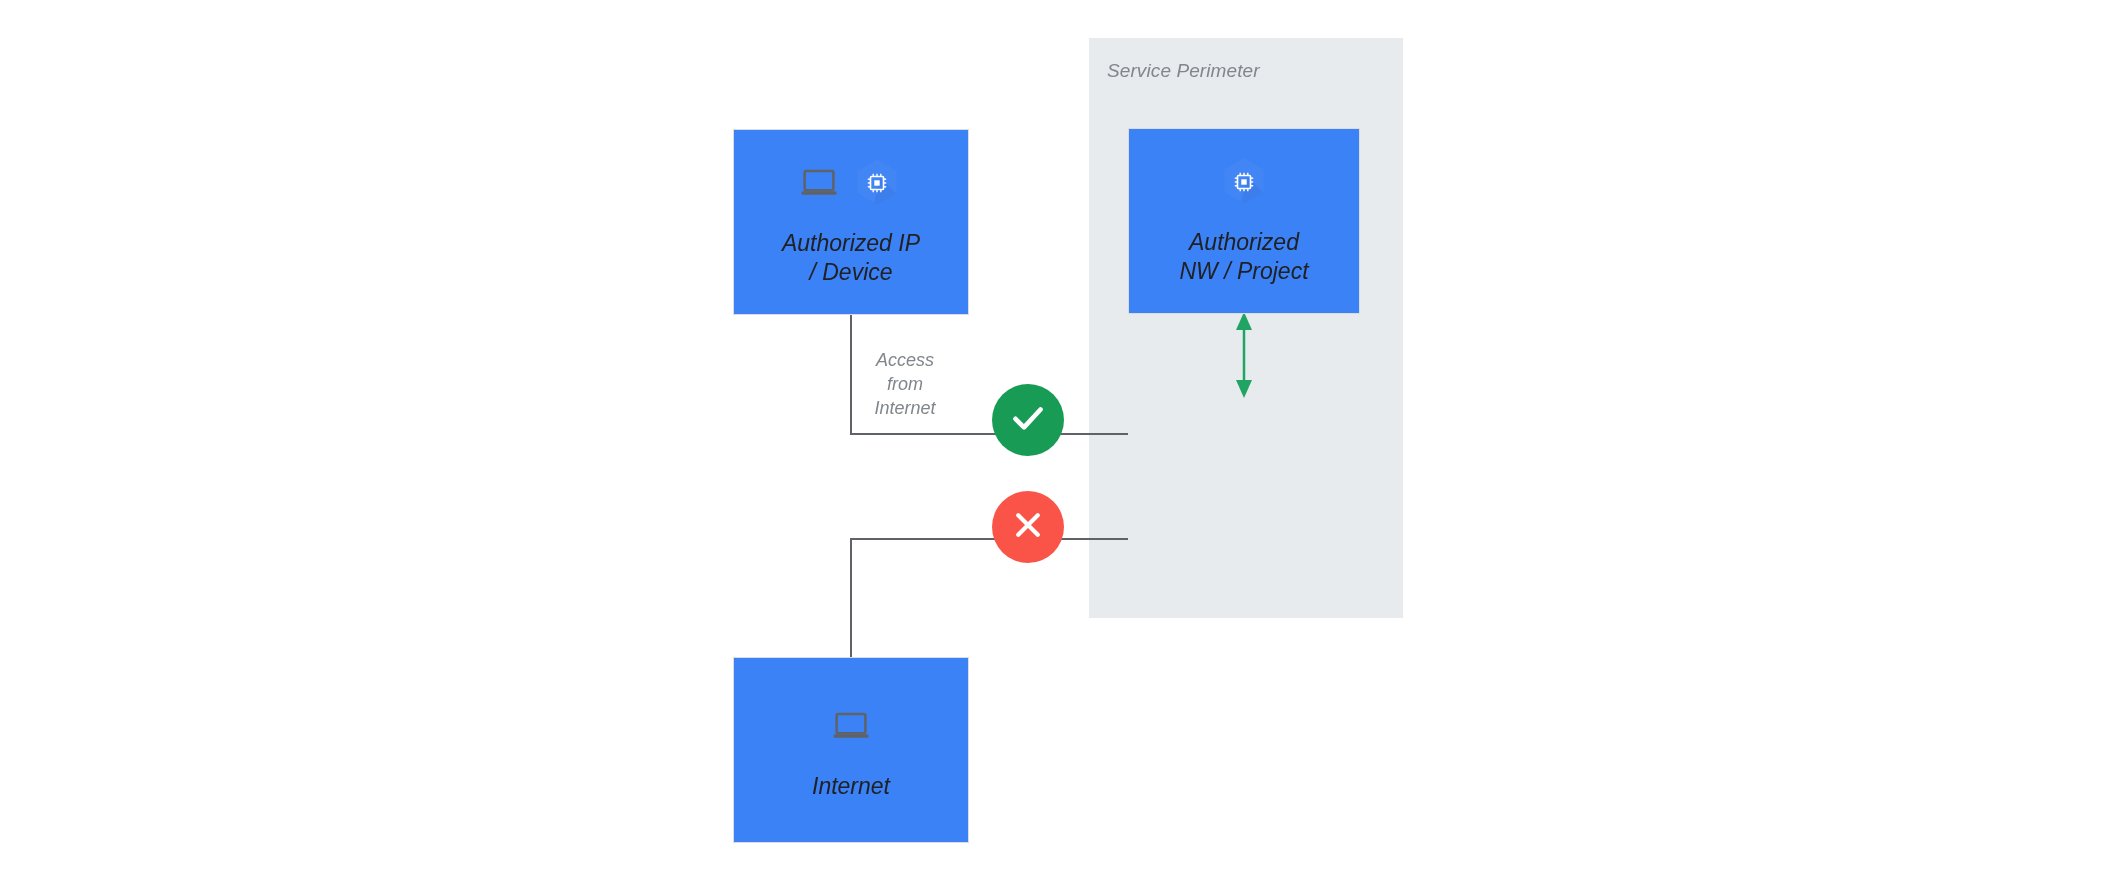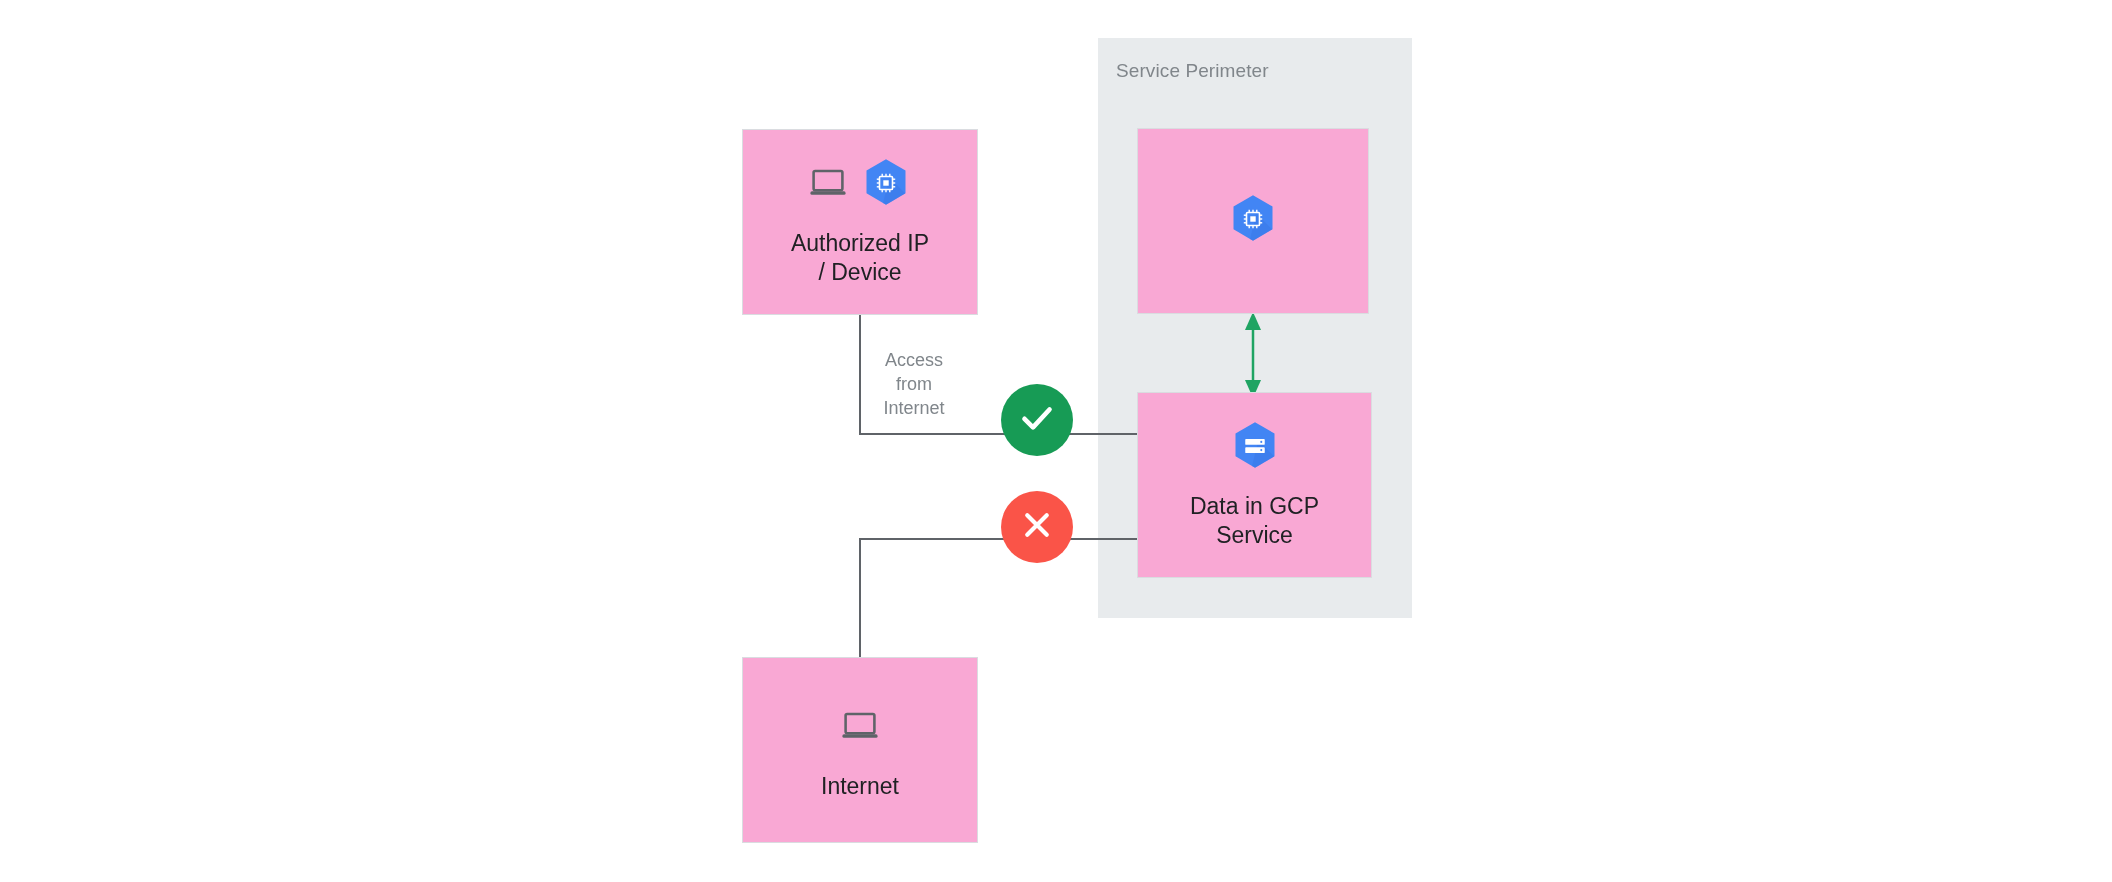--- a/index.html
+++ b/index.html
@@ -11,24 +11,25 @@
     width: 2112px;
     height: 882px;
     position: relative;
     overflow: hidden;
     font-family: "Liberation Sans", sans-serif;
     -webkit-font-smoothing: antialiased;
   }
 
   #canvas {
     position: absolute;
-    left: 9px;
+    left: 0;
     top: 0;
     width: 2092px;
     height: 882px;
+    font-style: italic;
   }
 
   
   .perimeter-panel {
     position: absolute;
     left: 1089px;
     top: 38px;
     width: 314px;
     height: 580px;
     background: #e8ebed;
@@ -39,21 +40,21 @@
     top: 60px;
     font-size: 19px;
     color: #80868b;
     letter-spacing: 0.1px;
     white-space: nowrap;
   }
 
   
   .node-box {
     position: absolute;
-    background: #f9a8d4;
+    background: #3b82f6;
     border: 1px solid #dadce0;
     box-sizing: border-box;
     display: flex;
     flex-direction: column;
     align-items: center;
     justify-content: center;
   }
   .node-icon-row {
     display: flex;
     flex-direction: row;
@@ -220,45 +221,24 @@
             <line x1="15.5" y1="20.5" x2="18" y2="20.5"></line>
             <line x1="15.5" y1="24" x2="18" y2="24"></line>
             <line x1="15.5" y1="27.5" x2="18" y2="27.5"></line>
             <line x1="30" y1="20.5" x2="32.5" y2="20.5"></line>
             <line x1="30" y1="24" x2="32.5" y2="24"></line>
             <line x1="30" y1="27.5" x2="32.5" y2="27.5"></line>
           </g>
         </svg>
       </span>
     </div>
-  </div>
-
-  <div class="node-box" id="box-data-gcp">
-    <div class="node-icon-row">
-      <span class="hex-icon">
-        <svg width="52" height="52" viewBox="0 0 48 48" xmlns="http://www.w3.org/2000/svg">
-          <defs>
-            <clipPath id="hexclip3">
-              <polygon points="24,2 42,12.5 42,33.5 24,44 6,33.5 6,12.5"></polygon>
-            </clipPath>
-          </defs>
-          <polygon points="24,2 42,12.5 42,33.5 24,44 6,33.5 6,12.5" fill="#4285f4"></polygon>
-          <g clip-path="url(#hexclip3)">
-            <polygon points="27,19 48,40 48,48 20,48" fill="#3b78e7" opacity="0.55"></polygon>
-          </g>
-          <rect x="15" y="17.5" width="18" height="5.4" rx="0.8" fill="#ffffff"></rect>
-          <rect x="15" y="25.1" width="18" height="5.4" rx="0.8" fill="#ffffff"></rect>
-          <circle cx="29.8" cy="20.2" r="0.95" fill="#4285f4"></circle>
-          <circle cx="29.8" cy="27.8" r="0.95" fill="#4285f4"></circle>
-        </svg>
-      </span>
-    </div>
-    <div class="node-label">Data in GCP
-Service</div>
-  </div>
+    <div class="node-label">Authorized
+NW / Project</div>
+  </div>
+
 
   <div class="node-box" id="box-internet">
     <div class="node-icon-row">
       <span class="laptop-icon">
         <svg width="40" height="32" viewBox="0 0 24 20" xmlns="http://www.w3.org/2000/svg">
           <rect x="3" y="2.5" width="18" height="12" rx="1" fill="none" stroke="#5f6368" stroke-width="1.6"></rect>
           <rect x="1" y="15.2" width="22" height="2.2" rx="1" fill="#5f6368"></rect>
         </svg>
       </span>
     </div>

